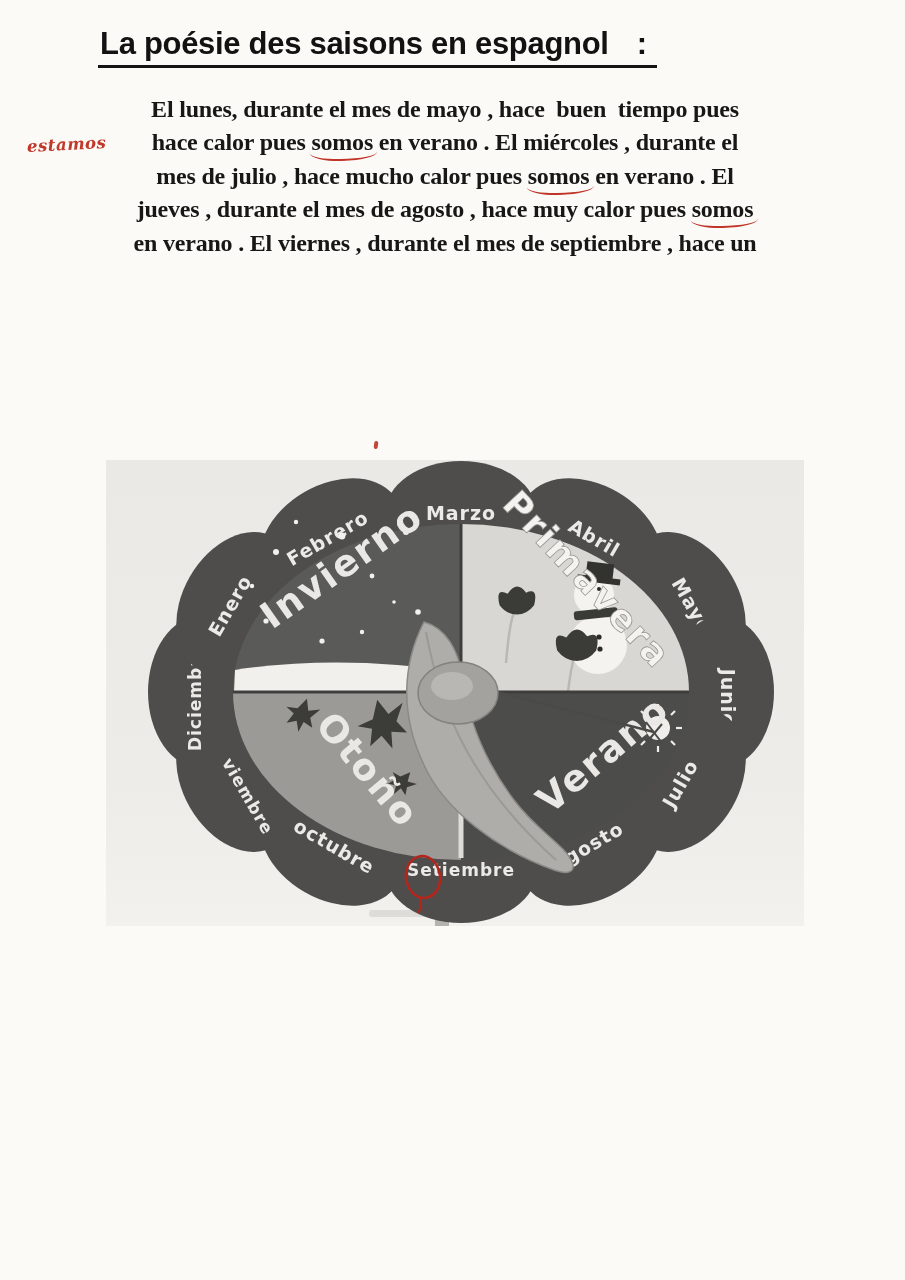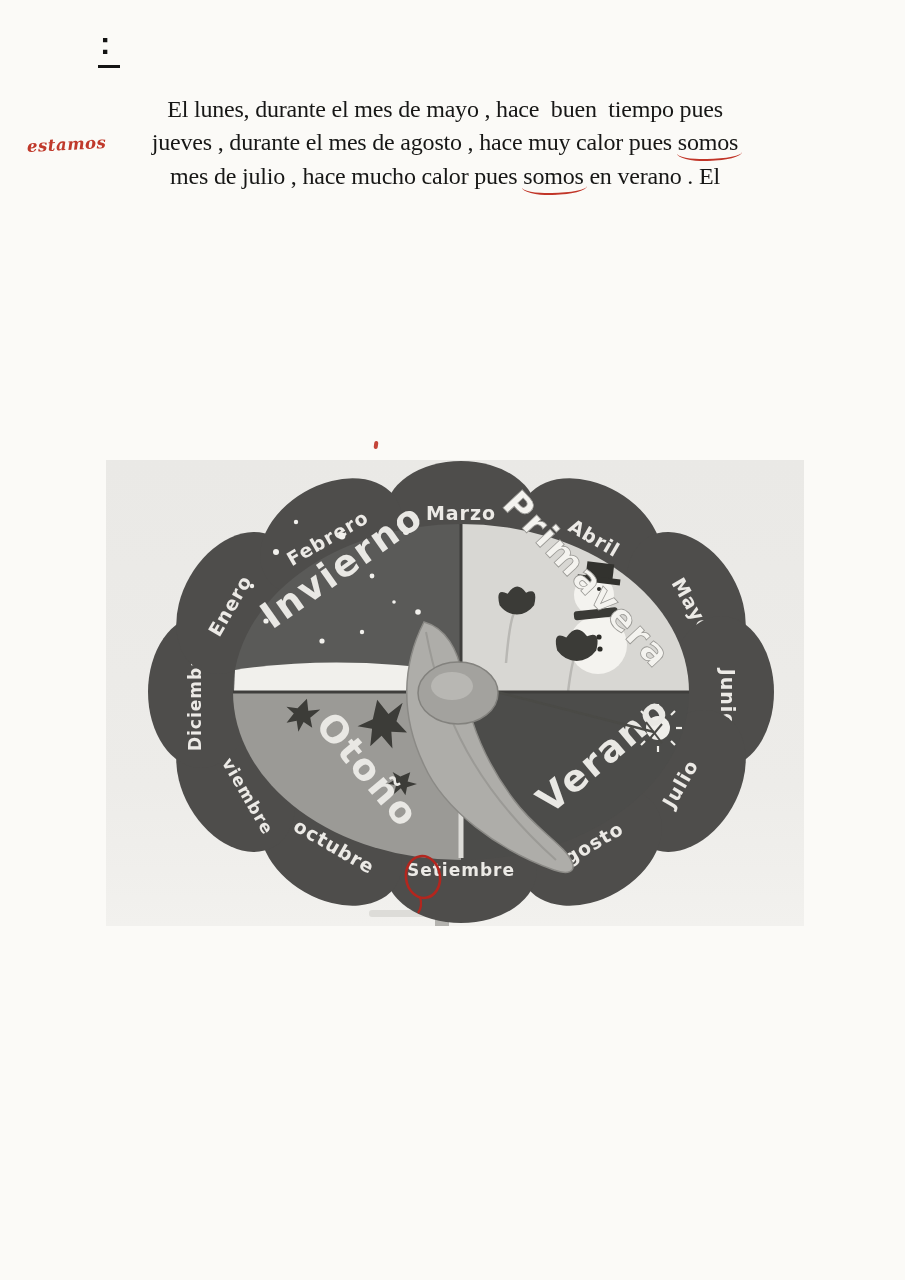--- a/index.html
+++ b/index.html
@@ -22,21 +22,21 @@
     font-weight:700;font-size:31px;color:#121212;
     letter-spacing:-0.3px;white-space:pre;
   }
   
   .poem{
     position:absolute;left:85px;top:93px;width:720px;
     text-align:center;
   }
   .poem-line{
     font-family:"Liberation Serif", serif;
-    font-weight:400;font-size:24px;line-height:33.4px;
+    font-weight:700;font-size:24px;line-height:33.4px;
     color:#171716;white-space:pre-wrap;letter-spacing:-0.2px;
   }
   .marked{position:relative;}
   .marked::after{
     content:"";position:absolute;left:-1px;right:-4px;bottom:-6px;height:7px;
     border-bottom:2.6px solid #c13528;
     border-radius:50% 40% 60% 50% / 0 0 100% 100%;
     transform:rotate(-1.2deg);
   }
   
@@ -67,29 +67,32 @@
   .month-label{
     font-family:"DejaVu Sans", sans-serif;
     font-weight:700;
     letter-spacing:1px;
   }
 </style>
 </head>
 <body>
 
 <div class="title-wrap">
+  <span class="title-text">La poésie des saisons en espagnol</span>
   <span class="title-colon">:</span>
 </div>
 
 <div class="margin-note">estamos</div>
 
 <div class="poem">
     <div class="poem-line"><span>El lunes, durante el mes de mayo , hace  buen  tiempo pues</span></div>
+    <div class="poem-line"><span>hace calor pues </span><span class="marked">somos</span><span> en verano . El miércoles , durante el</span></div>
+    <div class="poem-line"><span>mes de julio , hace mucho calor pues </span><span class="marked">somos</span><span> en verano . El</span></div>
     <div class="poem-line"><span>jueves , durante el mes de agosto , hace muy calor pues </span><span class="marked">somos</span></div>
-    <div class="poem-line"><span>mes de julio , hace mucho calor pues </span><span class="marked">somos</span><span> en verano . El</span></div>
+    <div class="poem-line"><span>en verano . El viernes , durante el mes de septiembre , hace un</span></div>
   </div>
 
 <div class="red-dot"></div>
 
 <div class="photo">
   <svg viewBox="0 0 698 466" xmlns="http://www.w3.org/2000/svg">
 
     <rect x="329" y="415" width="14" height="51" fill="#b4b3af"></rect>
     <rect x="263" y="450" width="68" height="7" rx="3" fill="#dddcd8"></rect>
 

